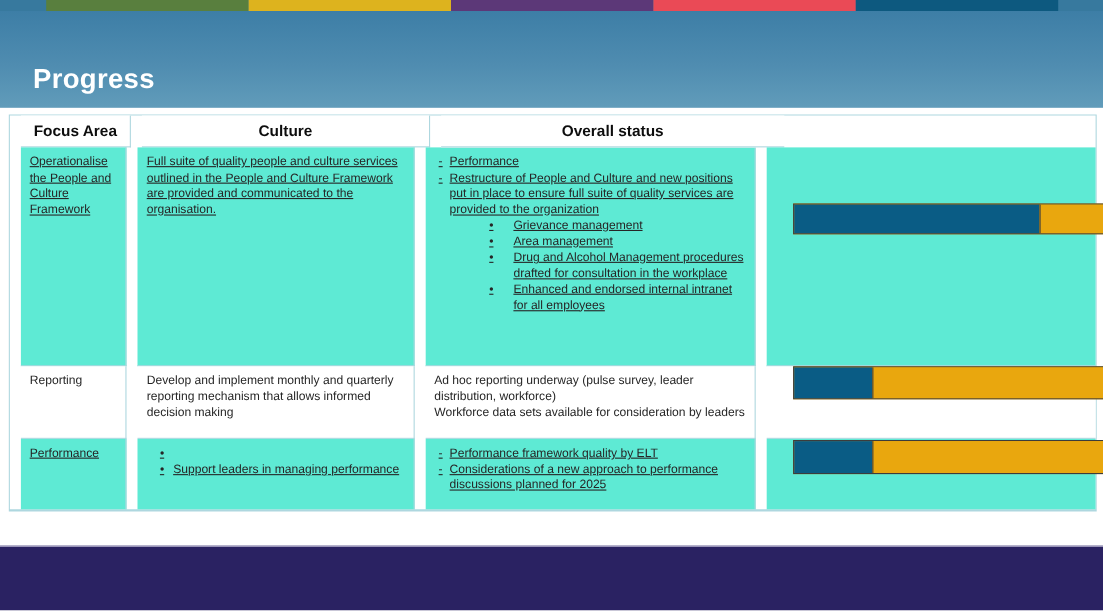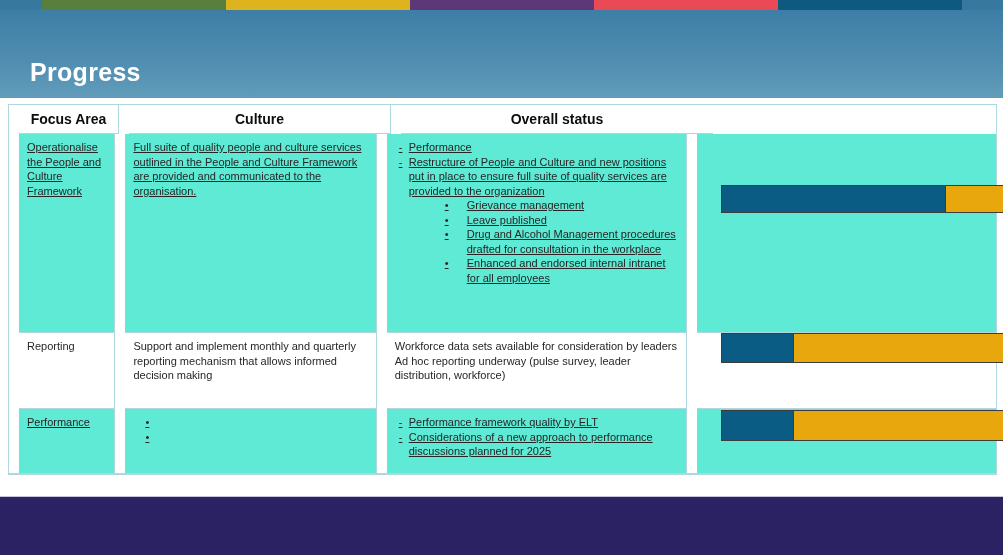--- a/index.html
+++ b/index.html
@@ -29,21 +29,21 @@
   .cell { border-right:1px solid #aed7df; border-bottom:1px solid #aed7df;
           padding:6px 8px; font-size:11px; line-height:1.32; color:#262626;margin-left:10px; }
   .cell:last-child { border-right:none; }
   .trow:last-child .cell { border-bottom:none; }
   .c0 { width:100px; } .c1 { width:262px; } .c2 { width:313px; } .c3 { width:312px; position:relative; }
   .thead .cell { font-size:14px; font-weight:bold; text-align:center; color:#0d0d0d;
                  padding:5px 4px; height:29px; background:#ffffff; }
   .row-band .cell { background:#5eead4;text-decoration:underline; }
   .row-plain .cell { background:#ffffff; }
   .r1 .cell { height:199px; }
-  .r2 .cell { height:76px; }
+  .r2 .cell { height:66px; }
   .r3 .cell { height:64px; }
 
   
   .p-line { display:flex; }
   .p-line .mk { flex:0 0 14px; text-align:left; padding-left:4px; }
   .p-line.loose { display:block; }
   .p-line.loose .mk-inline { margin-right:6px; }
   .p-line.sub { padding-left:46px; }
   .p-line.sub .mk { flex:0 0 26px; }
   .intent-bullets .p-line { padding-left:8px; }
@@ -98,62 +98,63 @@
         <div class="p-line">
           <span class="mk">-</span>
           <span>Restructure of People and Culture and new positions put in place to ensure full suite of quality services are provided to the organization</span>
         </div>
         <div class="p-line sub">
           <span class="mk">•</span>
           <span>Grievance management</span>
         </div>
         <div class="p-line sub">
           <span class="mk">•</span>
-          <span>Leave published</span>
+          <span>Area management</span>
         </div>
         <div class="p-line sub">
           <span class="mk">•</span>
           <span>Drug and Alcohol Management procedures drafted for consultation in the workplace</span>
         </div>
         <div class="p-line sub">
           <span class="mk">•</span>
           <span>Enhanced and endorsed internal intranet for all employees</span>
         </div>
       </div>
       <div class="cell c3">
         <div class="bar bar-r1">
           <div class="fill-blue" style="width: 79%;"></div>
           <div class="fill-orange" style="width: 21%;"></div>
         </div>
       </div>
     </div>
 
     <div class="trow row-plain r2">
       <div class="cell c0">Reporting</div>
-      <div class="cell c1">Support and implement monthly and quarterly reporting mechanism that allows informed decision making</div>
+      <div class="cell c1">Develop and implement monthly and quarterly reporting mechanism that allows informed decision making</div>
       <div class="cell c2">
+        <div>Ad hoc reporting underway (pulse survey, leader distribution, workforce)</div>
         <div>Workforce data sets available for consideration by leaders</div>
-        <div>Ad hoc reporting underway (pulse survey, leader distribution, workforce)</div>
       </div>
       <div class="cell c3">
         <div class="bar bar-r2">
           <div class="fill-blue" style="width: 25%;"></div>
           <div class="fill-orange" style="width: 75%;"></div>
         </div>
       </div>
     </div>
 
     <div class="trow row-band r3">
       <div class="cell c0">Performance</div>
       <div class="cell c1 intent-bullets">
         <div class="p-line">
           <span class="mk">•</span>
         </div>
         <div class="p-line">
           <span class="mk">•</span>
+          <span>Support leaders in managing performance</span>
         </div>
       </div>
       <div class="cell c2">
         <div class="p-line">
           <span class="mk">-</span>
           <span>Performance framework quality by ELT</span>
         </div>
         <div class="p-line">
           <span class="mk">-</span>
           <span>Considerations of a new approach to performance discussions planned for 2025</span>

